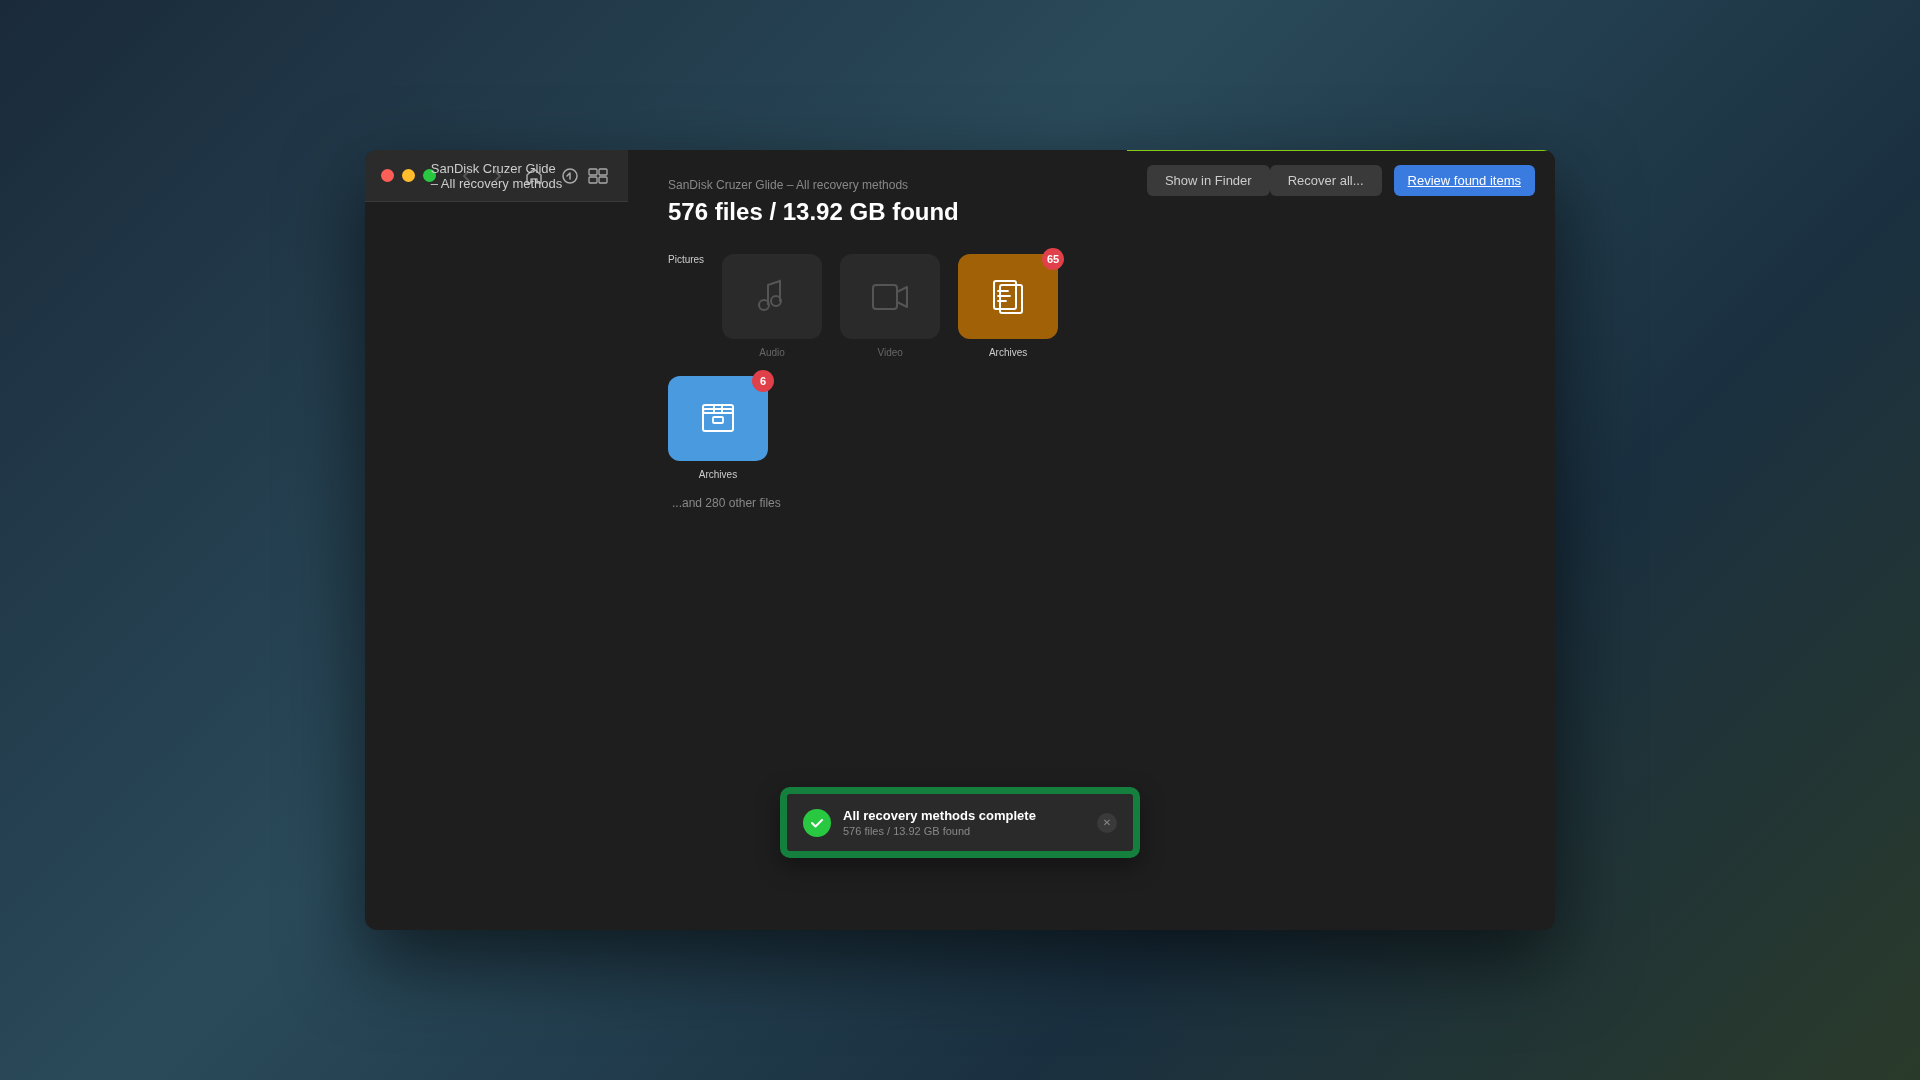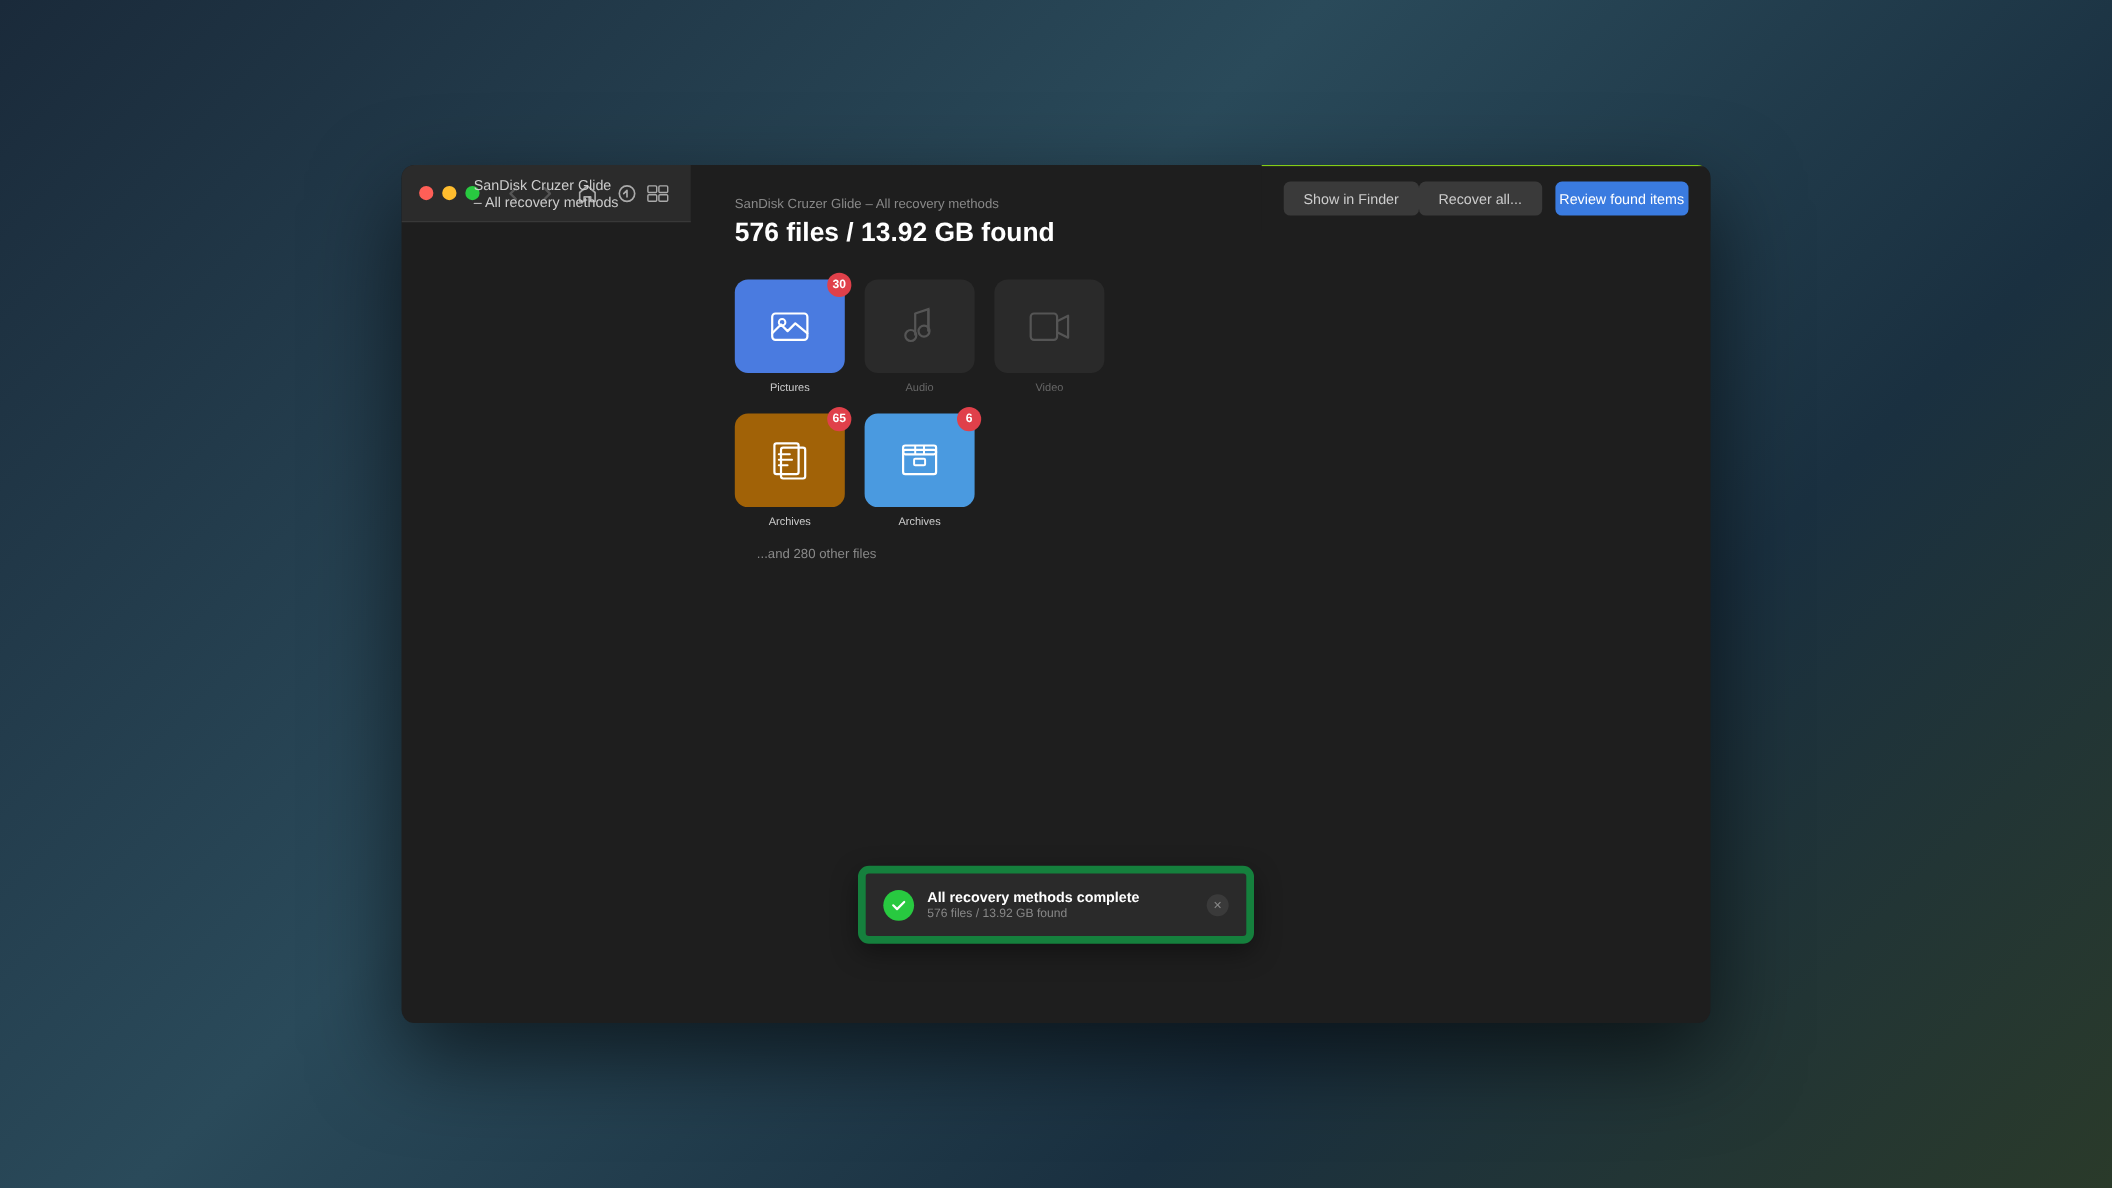--- a/index.html
+++ b/index.html
@@ -191,21 +191,21 @@
       font-size: 10px;
       text-align: center;
     }
 
     .card-label.muted { color: #666; }
 
     .other-files {
       color: #888;
       font-size: 12px;
       margin-top: 4px;
-      margin-left: 20px;
+      margin-left: 4px;
     }
 
     
     .bottom-bar {
       height: 60px;
       background: #1e1e1e;
       border-top: 1px solid #84cc16;
       display: flex;
       align-items: center;
       padding: 0 20px;
@@ -236,24 +236,25 @@
       padding: 8px 18px;
       font-size: 13px;
       cursor: pointer;
     }
 
     .review-btn {
       background: #3a7be0;
       color: white;
       border: none;
       border-radius: 6px;
-      padding: 8px 4px;
+      padding: 8px 14px;
       font-size: 13px;
       font-weight: 500;
       cursor: pointer;
+      text-decoration: underline;
     }
 
     
     .toast {
       position: absolute;
       bottom: 72px;
       left: 50%;
       transform: translateX(-50%);
       background: #2a2a2a;
       border: 7px solid #15803d;
@@ -363,28 +364,20 @@
     </div>
   </div>
 
   <div class="main-content">
     <div class="breadcrumb">SanDisk Cruzer Glide – All recovery methods</div>
     <div class="page-title">576 files / 13.92 GB found</div>
 
     <div class="file-grid">
 
       <div class="file-card">
-        <div class="card-icon pictures">
-          <div class="badge">30</div>
-          <svg class="icon-svg" viewBox="0 0 44 44" fill="none">
-            <rect x="6" y="10" width="32" height="24" rx="3" stroke="white" stroke-width="2" fill="none"></rect>
-            <circle cx="15" cy="18" r="3" stroke="white" stroke-width="1.8" fill="none"></circle>
-            <path d="M6 28L14 20L20 26L27 19L38 28" stroke="white" stroke-width="2" stroke-linecap="round" stroke-linejoin="round" fill="none"></path>
-          </svg>
-        </div>
         <div class="card-label">Pictures</div>
       </div>
 
       <div class="file-card">
         <div class="card-icon audio">
           <svg class="icon-svg" viewBox="0 0 44 44" fill="none">
             <path d="M18 10L30 6V26" stroke="#555" stroke-width="2" stroke-linecap="round" fill="none"></path>
             <circle cx="14" cy="30" r="5" stroke="#555" stroke-width="2" fill="none"></circle>
             <circle cx="26" cy="26" r="5" stroke="#555" stroke-width="2" fill="none"></circle>
             <path d="M18 30V10" stroke="#555" stroke-width="2" fill="none"></path>

